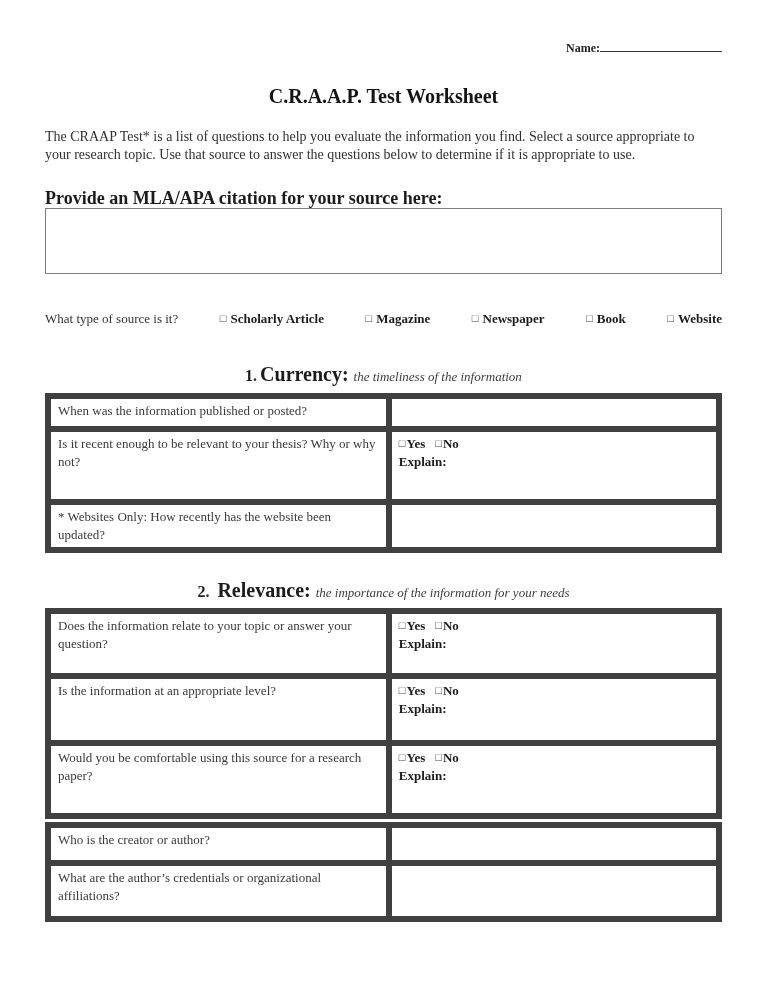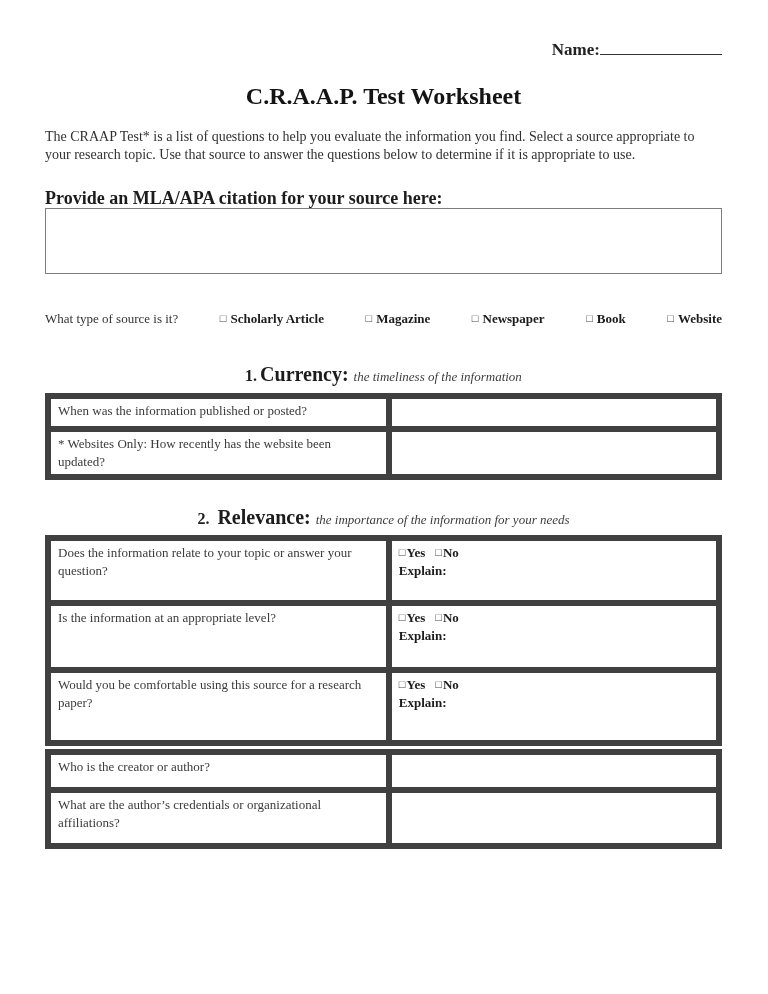--- a/index.html
+++ b/index.html
@@ -6,25 +6,25 @@
   body {
     width: 768px; height: 994px;
     background: #ffffff;
     font-family: "Liberation Serif", "DejaVu Serif", serif;
     color: #2e2e2e;
     overflow: hidden;
   }
   .page { padding: 40px 46px 0 45px; box-sizing: border-box; width: 768px; height: 994px; }
 
   
-  .name-row { text-align: right; font-size: 17px; font-weight: bold; color: #222; height: 14px; }
+  .name-row { text-align: right; font-size: 12px; font-weight: bold; color: #222; height: 14px; }
   .name-blank { display: inline-block; width: 122px; border-bottom: 1px solid #333; height: 11px; vertical-align: baseline; }
 
   
-  .title { margin-top: 30px; text-align: center; font-size: 24px; font-weight: bold; color: #141414; line-height: 24px; }
+  .title { margin-top: 30px; text-align: center; font-size: 20px; font-weight: bold; color: #141414; line-height: 24px; }
 
   
   .intro { margin-top: 20px; font-size: 14px; line-height: 18px; color: #303030; }
 
   
   .citation-label { margin-top: 26px; font-size: 18px; font-weight: bold; color: #1c1c1c; line-height: 17px; }
   .citation-box { margin-top: 1px; height: 64px; border: 1px solid #7d7d7d; background: #fff; }
 
   
   .source-row { margin-top: 36px; display: flex; justify-content: space-between; align-items: baseline; font-size: 13px; line-height: 17px; }
@@ -83,20 +83,27 @@
 
   <div class="sec-head s1">
     <span class="sec-num">1.</span><span class="sec-title">Currency:</span><span class="sec-sub">the timeliness of the information</span>
   </div>
   <table class="qa">
     <tbody>
         <tr class="h33">
       <td class="qcol">When was the information published or posted?</td>
       <td class="acol"></td>
     </tr>
+    <tr class="h73">
+      <td class="qcol">Is it recent enough to be relevant to your thesis? Why or why not?</td>
+      <td class="acol">
+        <div class="yn"><span><span class="cb">□</span><span>Yes</span></span><span class="gap"></span><span><span class="cb">□</span><span>No</span></span></div>
+        <div class="explain">Explain:</div>
+      </td>
+    </tr>
     <tr class="h37">
       <td class="qcol">* Websites Only: How recently has the website been updated?</td>
       <td class="acol"></td>
     </tr>
   </tbody>
     </table>
 
   <div class="sec-head s2">
     <span class="sec-num wide">2.</span><span class="sec-title">Relevance:</span><span class="sec-sub">the importance of the information for your needs</span>
   </div>

